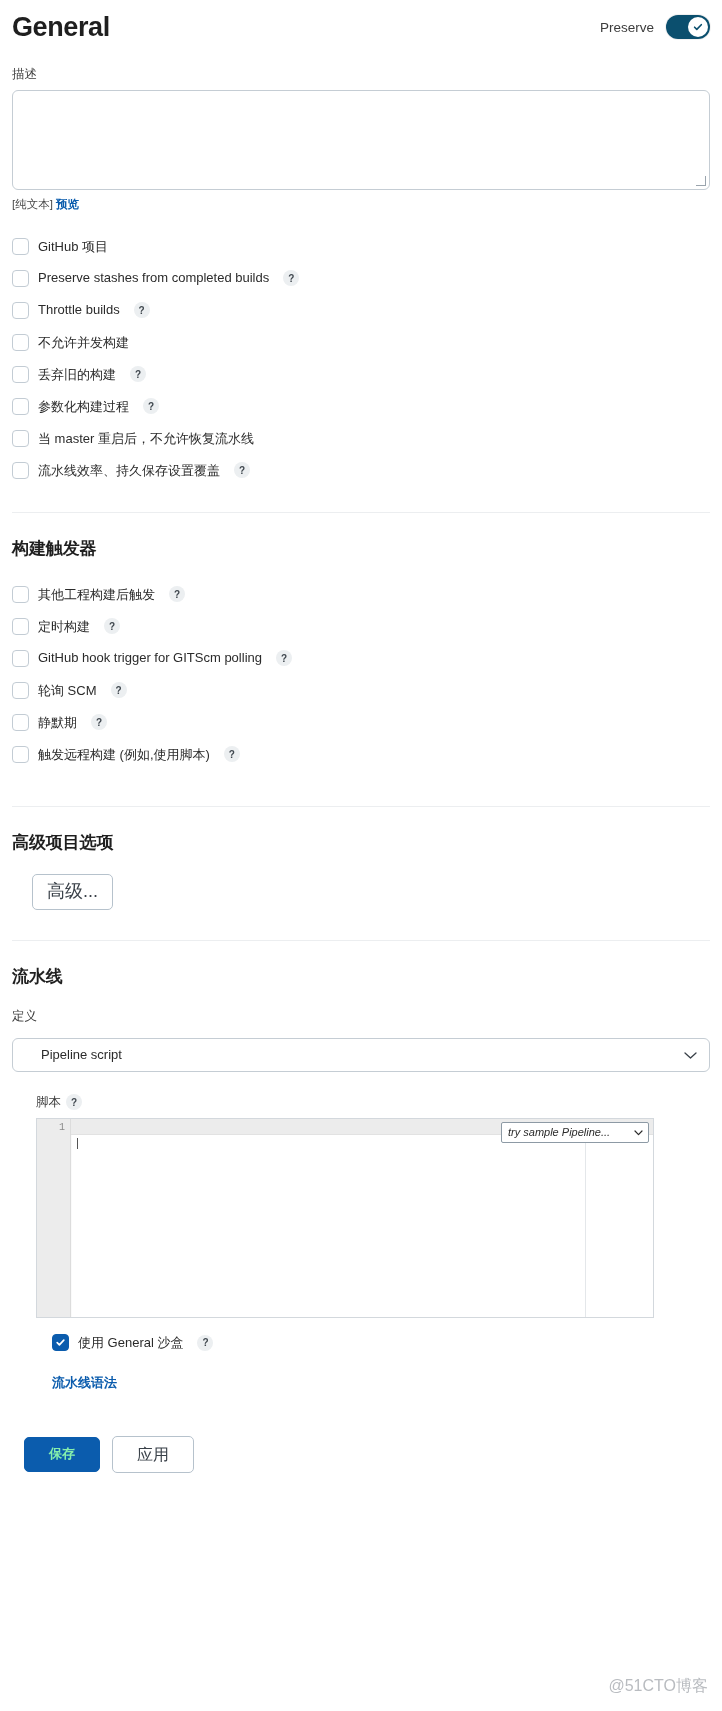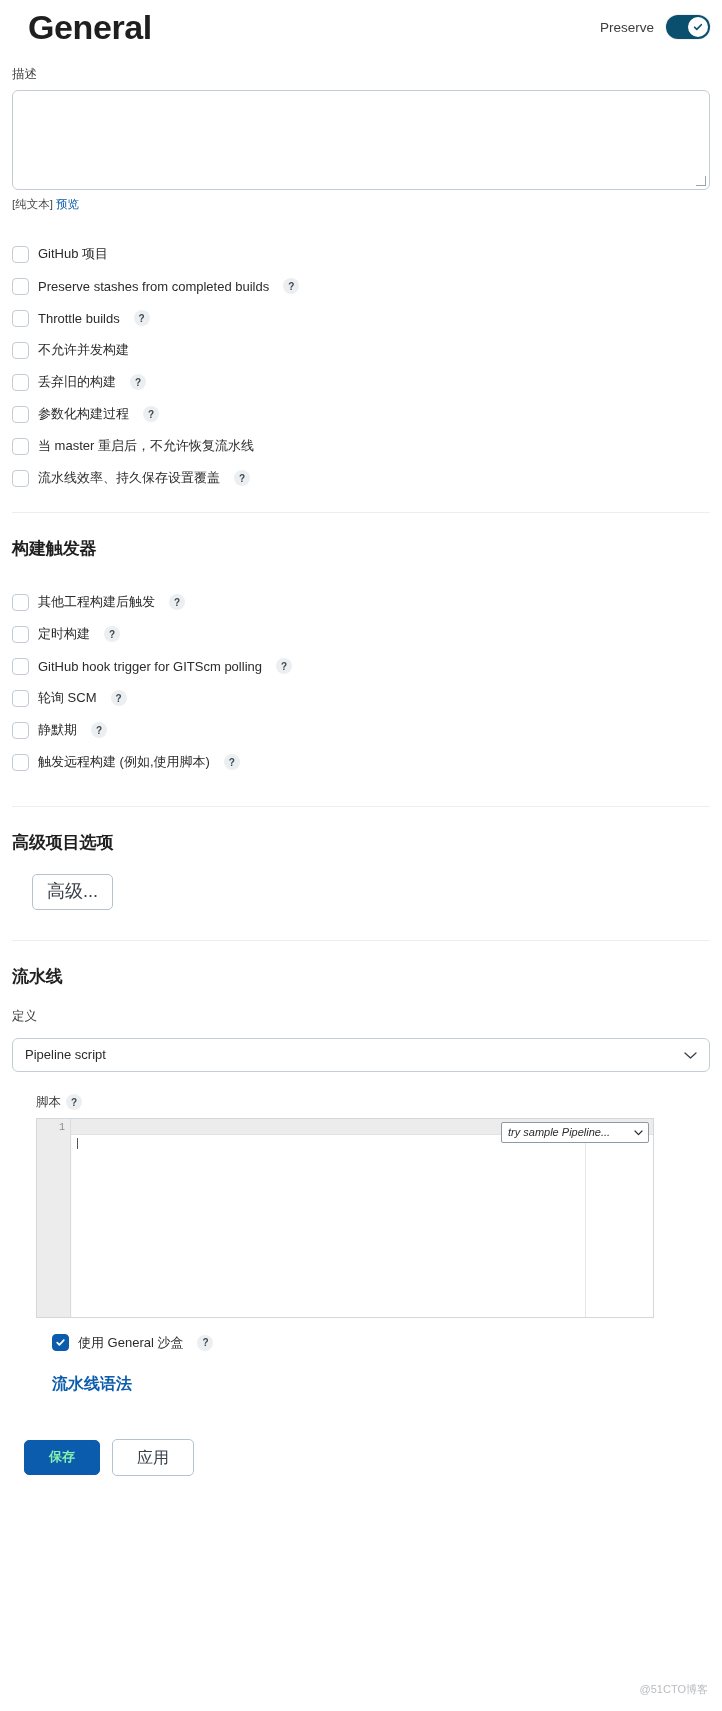--- a/index.html
+++ b/index.html
@@ -20,25 +20,25 @@
 
   
   .page-header {
     display: flex;
     align-items: center;
     justify-content: space-between;
     padding: 8px 12px 0 12px;
     height: 46px;
   }
   .page-title {
-    font-size: 34px;
+    font-size: 27px;
     font-weight: 700;
     letter-spacing: -0.4px;
     color: #1f1f1f;
-    margin: 16px;
+    margin: 0;
     line-height: 34px;
   }
   .enable-wrap { display: flex; align-items: center; gap: 12px; }
   .enable-label { font-size: 13.5px; color: #3c3c3c; }
   .toggle {
     width: 44px; height: 24px;
     border-radius: 14px;
     background: #0b4f6e;
     position: relative;
     display: inline-block;
@@ -77,29 +77,28 @@
     border-bottom: 1px solid #9aa4ad;
   }
   .helper-line {
     font-size: 11.5px;
     color: #4a4a4a;
     margin-top: 7px;
   }
   .helper-line a {
     color: #0b5cad;
     text-decoration: none;
-    font-weight: 400;
+    font-weight: 700;
     margin-left: 3px;
   }
 
   
   .check-list { margin-top: 26px; }
   .check-row {
     display: flex;
-    align-items: center;
     height: 32px;
     gap: 9px;
   }
   .cbox {
     width: 17px; height: 17px;
     border: 1.4px solid #c3ccd4;
     border-radius: 4px;
     background: #fff;
     flex: none;
   }
@@ -174,21 +173,21 @@
   
   .select-box {
     position: relative;
     width: 100%;
     height: 34px;
     border: 1px solid #c5cdd4;
     border-radius: 6px;
     background: #fff;
     display: flex;
     align-items: center;
-    padding: 0 12px;
+    padding: 0 28px;
     font-size: 13px;
     color: #2b2b2b;
     margin-top: 13px;
   }
   .select-box .chev {
     position: absolute;
     right: 12px; top: 50%;
     transform: translateY(-50%);
   }
 
@@ -273,38 +272,38 @@
 
   .sandbox-row {
     display: flex;
     align-items: center;
     gap: 9px;
     margin: 16px 0 0 40px;
   }
   .pipeline-syntax {
     display: block;
     margin: 22px 0 0 40px;
-    font-size: 16px;
+    font-size: 13px;
     color: #0b5cad;
     font-weight: 600;
     text-decoration: none;
   }
 
   .footer-bar {
     display: flex;
     gap: 12px;
     align-items: center;
     margin-top: 44px;
     padding: 0 0 14px 12px;
   }
   .watermark {
     position: absolute;
     right: 14px;
     bottom: 14px;
-    font-size: 11px;
+    font-size: 16px;
     color: #b9bcc0;
   }
 </style>
 </head>
 <body>
 
 <div class="page">
 
   <div class="page-header">
     <h1 class="page-title">General</h1>

